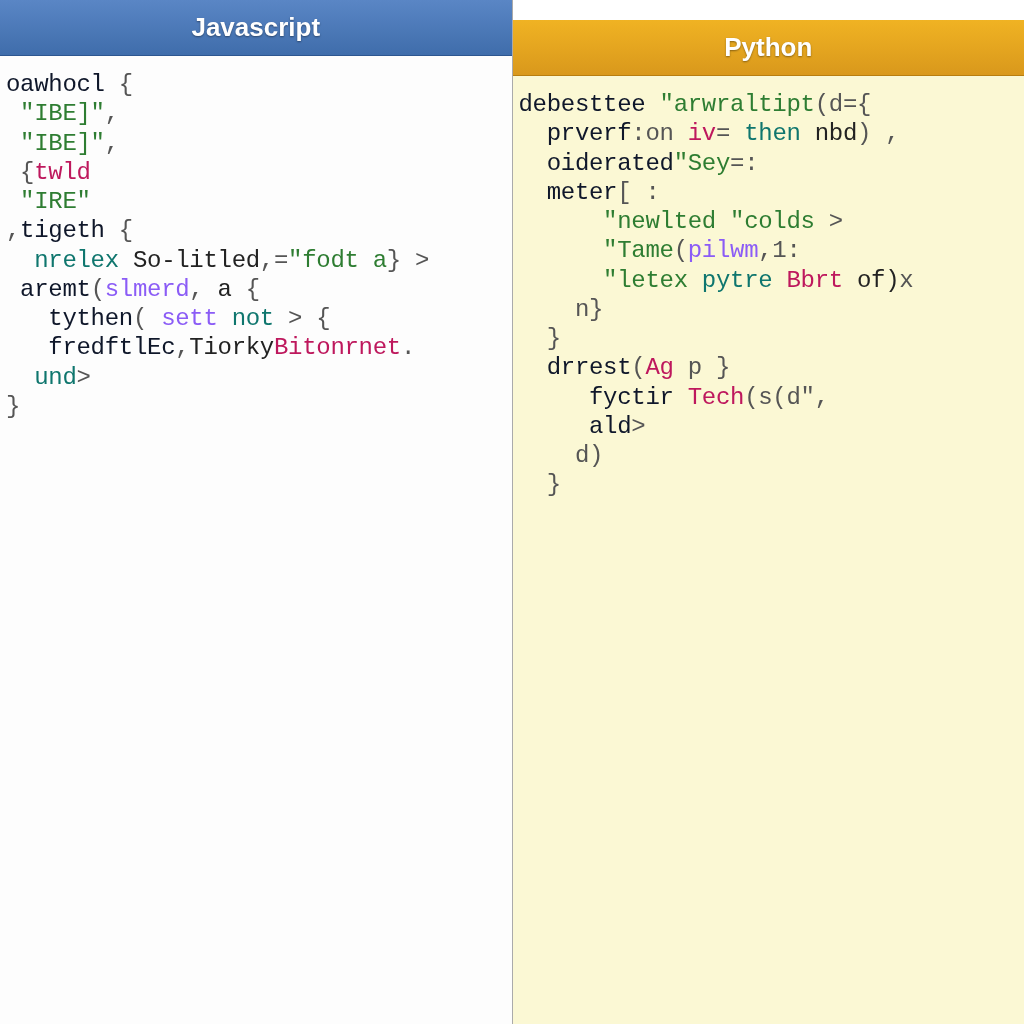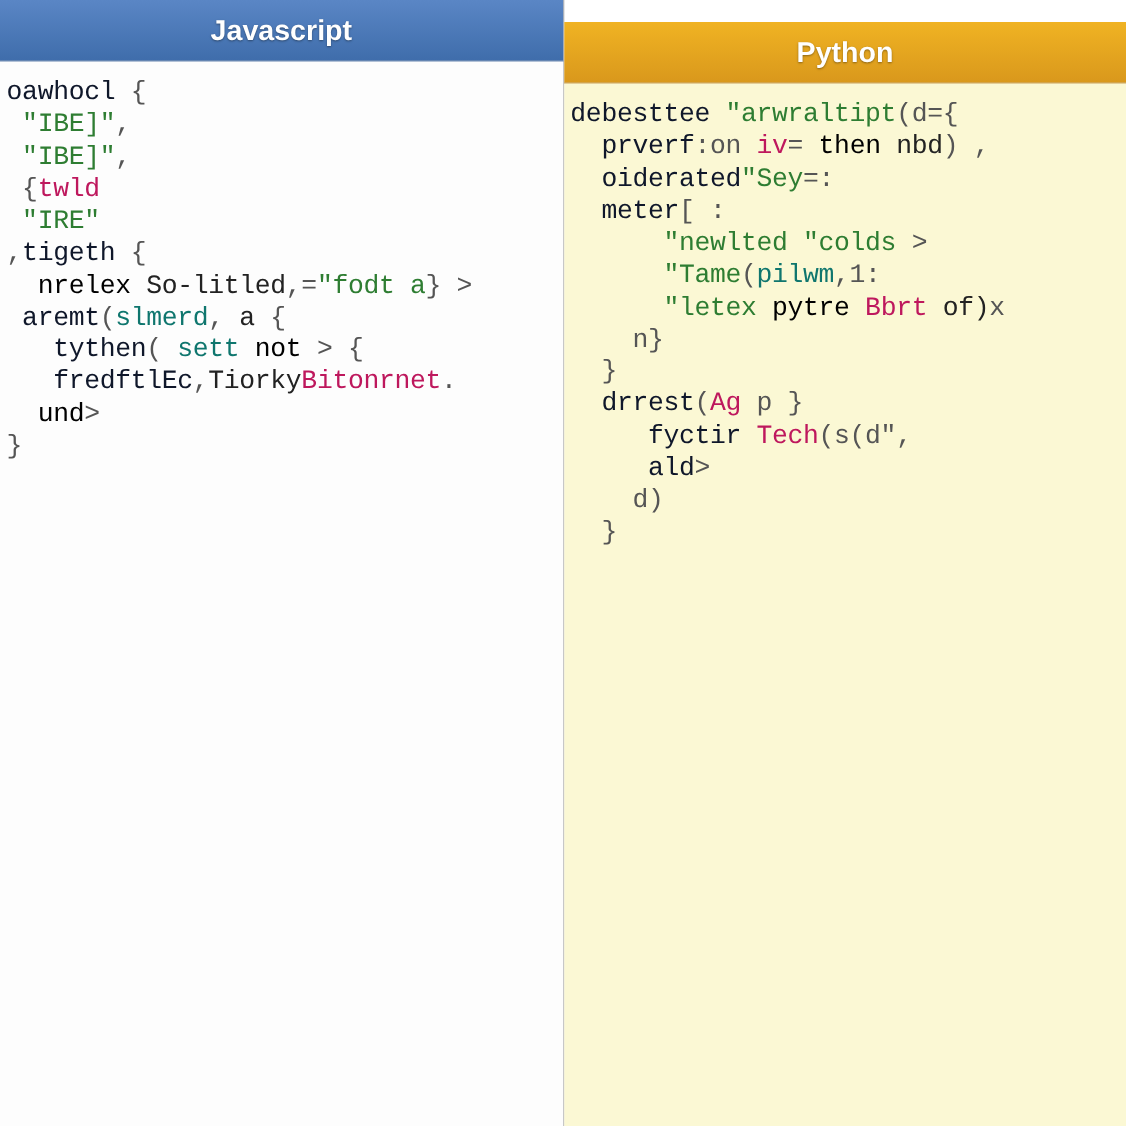--- a/index.html
+++ b/index.html
@@ -52,25 +52,25 @@
   }
   .code-js {
     background: #fdfdfd;
     color: #222;
   }
   .code-py {
     background: #fbf8d4;
     color: #222;
   }
   
-  .kw   { color: #000000; }   
+  .kw   { color: #0f766e; }   
   .fn   { color: #0f172a; }   
   .str  { color: #2e7d32; }   
   .prop { color: #be185d; }   
-  .id   { color: #0f766e; }   
+  .id   { color: #8b5cf6; }   
   .op   { color: #555; }
 </style>
 </head>
 <body>
 
 <div class="container">
 
   <div class="pane">
     <div class="header header-js">Javascript</div>
     <div class="code-area code-js" id="code-left"><div><span class="fn">oawhocl</span><span class="op"> {</span></div><div><span class="str"> "IBE]"</span><span class="op">,</span></div><div><span class="str"> "IBE]"</span><span class="op">,</span></div><div><span class="op"> {</span><span class="prop">twld</span></div><div><span class="str"> "IRE"</span></div><div><span class="op">,</span><span class="fn">tigeth</span><span class="op"> {</span></div><div><span class="kw">  nrelex</span><span> So-litled</span><span class="op">,=</span><span class="str">"fodt a</span><span class="op">} &gt;</span></div><div><span></span></div><div><span class="fn"> aremt</span><span class="op">(</span><span class="id">slmerd</span><span class="op">, </span><span>a</span><span class="op"> {</span></div><div><span class="fn">   tythen</span><span class="op">( </span><span class="id">sett</span><span class="kw"> not</span><span class="op"> &gt; {</span></div><div><span class="fn">   fredftlEc</span><span class="op">,</span><span>Tiorky</span><span class="prop">Bitonrnet</span><span class="op">.</span></div><div><span class="kw">  und</span><span class="op">&gt;</span></div><div><span class="op">}</span></div></div>

